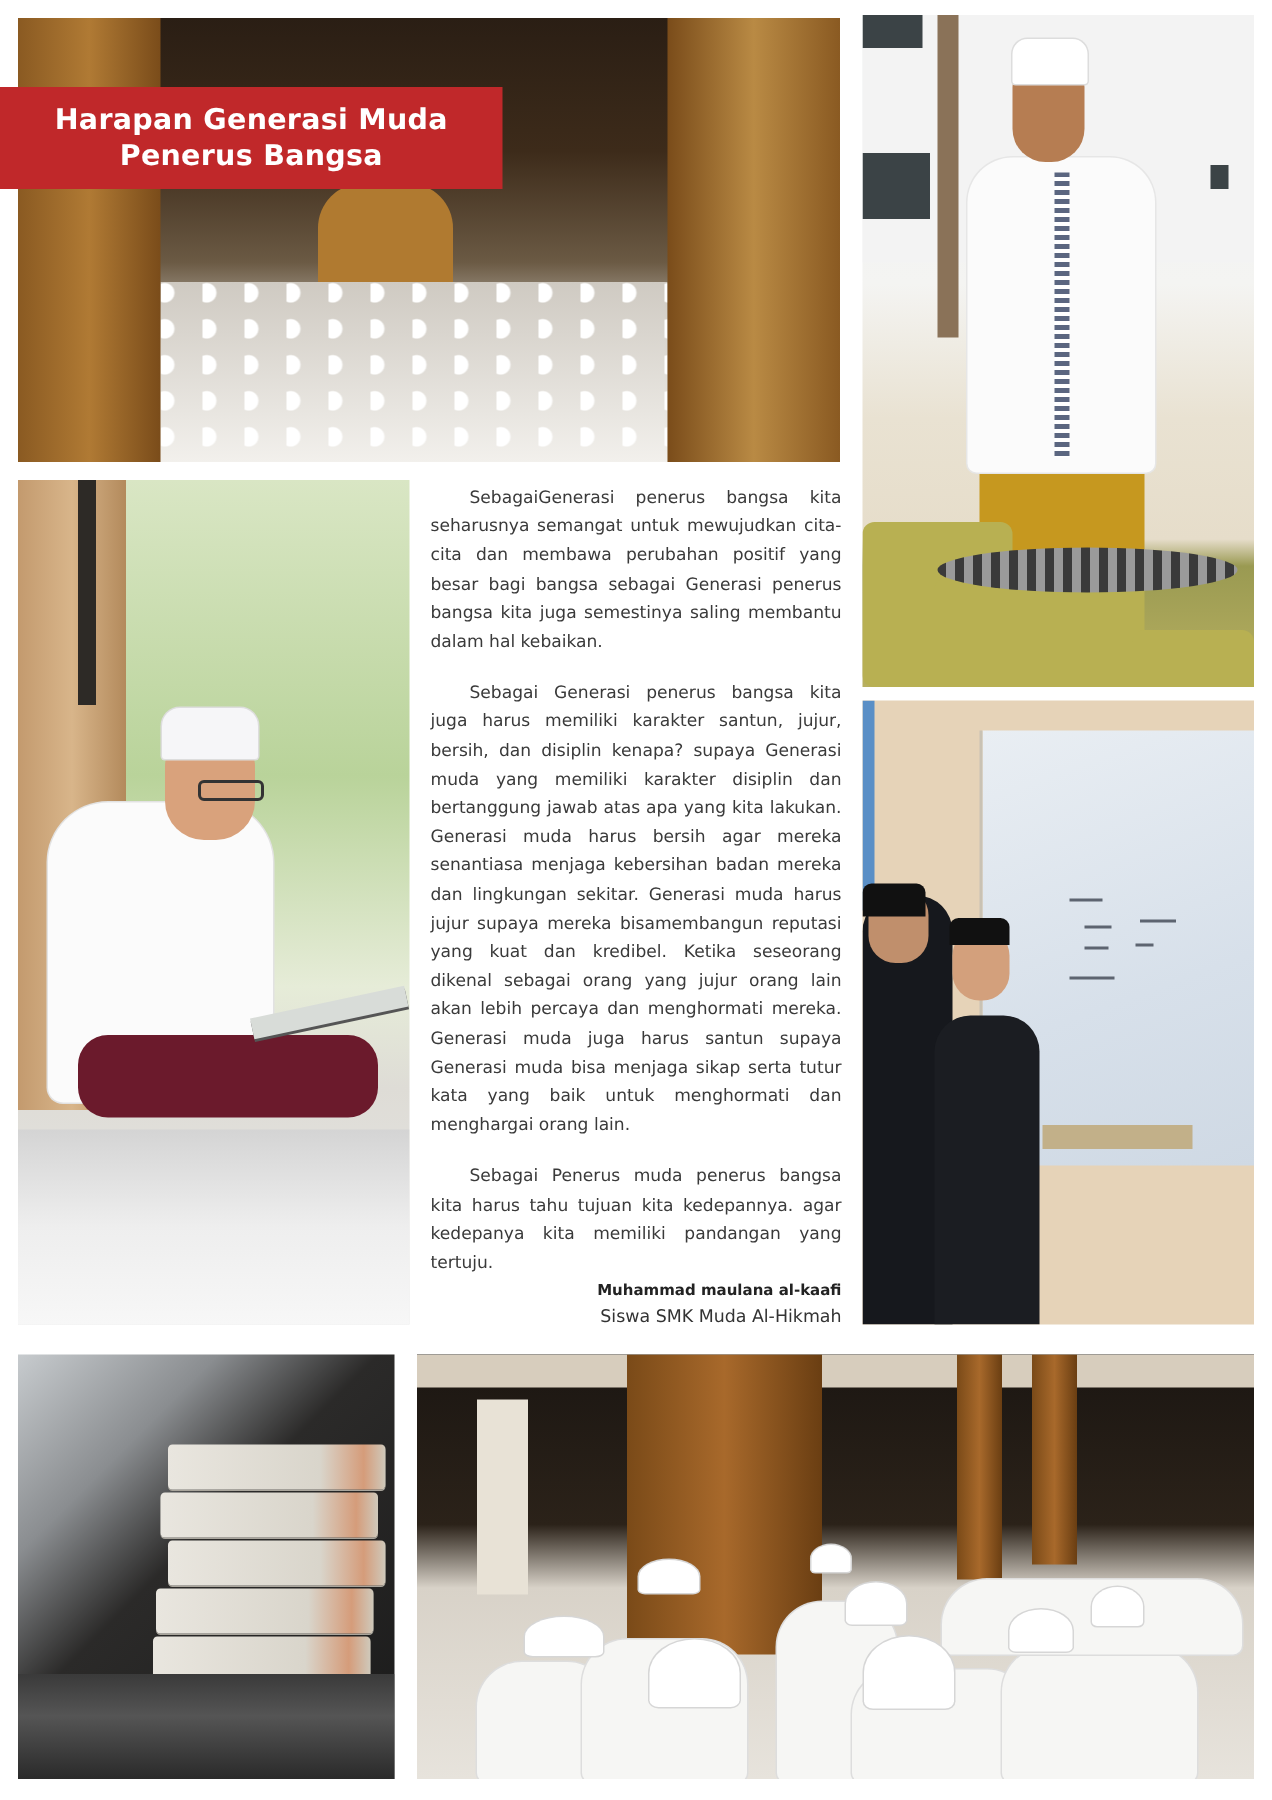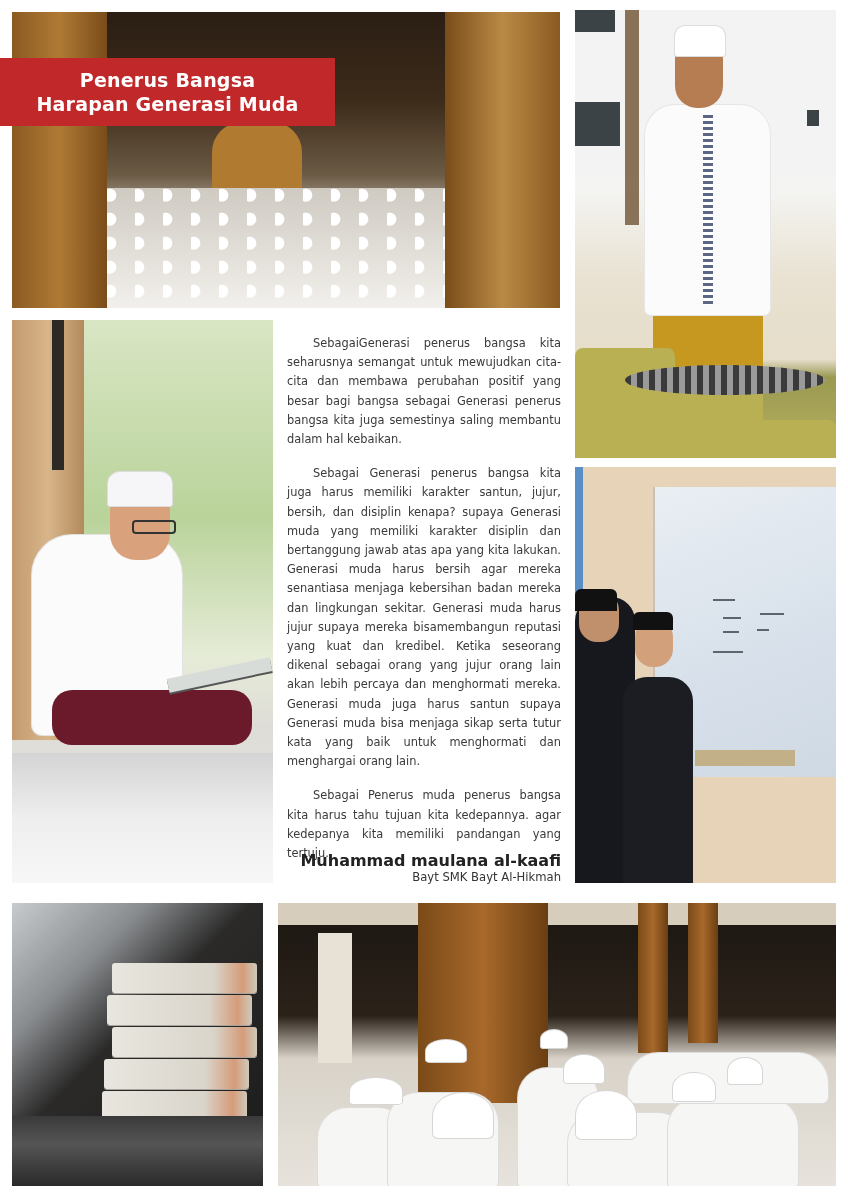--- a/index.html
+++ b/index.html
@@ -65,40 +65,40 @@
 
   
   #p-study { left: 278px; top: 903px; width: 558px; height: 283px; background: linear-gradient(180deg, #1b1612 0%, #2b2219 40%, #d8d2c8 55%, #e7e3dc 100%); }
   #p-study .col { position: absolute; background: linear-gradient(90deg, #7a4a18, #a8692b 50%, #6a3e12); }
   #p-study .pillar { position: absolute; left: 40px; top: 30px; width: 34px; height: 130px; background: #e8e2d6; }
   #p-study .ceil { position: absolute; left: 0; top: 0; width: 558px; height: 22px; background: #d7cdbd; }
   #p-study .kid { position: absolute; background: #f6f6f4; border-radius: 30px 30px 6px 6px; box-shadow: 0 0 0 1px #ddd; }
   #p-study .cap { position: absolute; background: #ffffff; border-radius: 50% 50% 10% 10%; box-shadow: 0 0 0 1px #d6d6d6; }
 
   
-  .article { position: absolute; left: 287px; top: 334px; width: 274px; color: #3a3a3a; font-family: "DejaVu Sans", sans-serif; font-size: 11.4px; line-height: 19.2px; text-align: justify; }
+  .article { position: absolute; left: 287px; top: 322px; width: 274px; color: #3a3a3a; font-family: "DejaVu Sans", sans-serif; font-size: 11.4px; line-height: 19.2px; text-align: justify; }
   .article p { margin: 0 0 15px 0; text-indent: 26px; }
   .article p.last { margin-bottom: 0; }
   .author { position: absolute; right: 287px; top: 853px; text-align: right; font-family: "DejaVu Sans", sans-serif; }
-  .author-name { font-weight: bold; font-size: 16px; color: #222; line-height: 16px; }
+  .author-name { font-weight: bold; font-size: 10px; color: #222; line-height: 16px; }
   .author-role { font-size: 11.6px; color: #333; line-height: 16px; }
 </style>
 </head>
 <body>
 
 <div class="photo" id="p-mosque">
   <div class="inner"></div>
   <div class="crowd"></div>
   <div class="arch-l"></div>
   <div class="arch-r"></div>
 </div>
 
 <div class="title-banner">
+  <span>Harapan Generasi Muda</span>
   <span>Penerus Bangsa</span>
-  <span>Harapan Generasi Muda</span>
 </div>
 
 <div class="photo" id="p-boy">
   <div class="bldg"></div>
   <div class="win" style="left:0;top:0;width:40px;height:22px;"></div>
   <div class="win" style="left:0;top:92px;width:45px;height:44px;"></div>
   <div class="win" style="left:232px;top:100px;width:12px;height:16px;"></div>
   <div class="tree"></div>
   <div class="sarong"></div>
   <div class="shirt"></div>
@@ -173,14 +173,14 @@
 </div>
 
 <div class="article">
   <p>SebagaiGenerasi penerus bangsa kita seharusnya semangat untuk mewujudkan cita-cita dan membawa perubahan positif yang besar bagi bangsa sebagai Generasi penerus bangsa kita juga semestinya saling membantu dalam hal kebaikan.</p>
   <p>Sebagai Generasi penerus bangsa kita juga harus memiliki karakter santun, jujur, bersih, dan disiplin kenapa? supaya Generasi muda yang memiliki karakter disiplin dan bertanggung jawab atas apa yang kita lakukan. Generasi muda  harus bersih agar mereka senantiasa menjaga kebersihan badan mereka dan lingkungan sekitar. Generasi muda harus jujur supaya mereka bisamembangun reputasi yang kuat dan kredibel. Ketika seseorang dikenal sebagai orang yang jujur orang lain akan lebih percaya dan menghormati mereka. Generasi muda juga harus santun  supaya Generasi  muda bisa menjaga sikap serta tutur kata yang baik untuk menghormati dan menghargai orang lain.</p>
   <p class="last">Sebagai  Penerus muda penerus bangsa kita harus tahu tujuan kita kedepannya. agar kedepanya kita memiliki pandangan yang tertuju.</p>
 </div>
 
 <div class="author">
   <div class="author-name">Muhammad maulana al-kaafi</div>
-  <div class="author-role">Bayt SMK Bayt Al-Hikmah</div>
+  <div class="author-role">Siswa SMK Muda Al-Hikmah</div>
 </div>
 
 </body></html>

